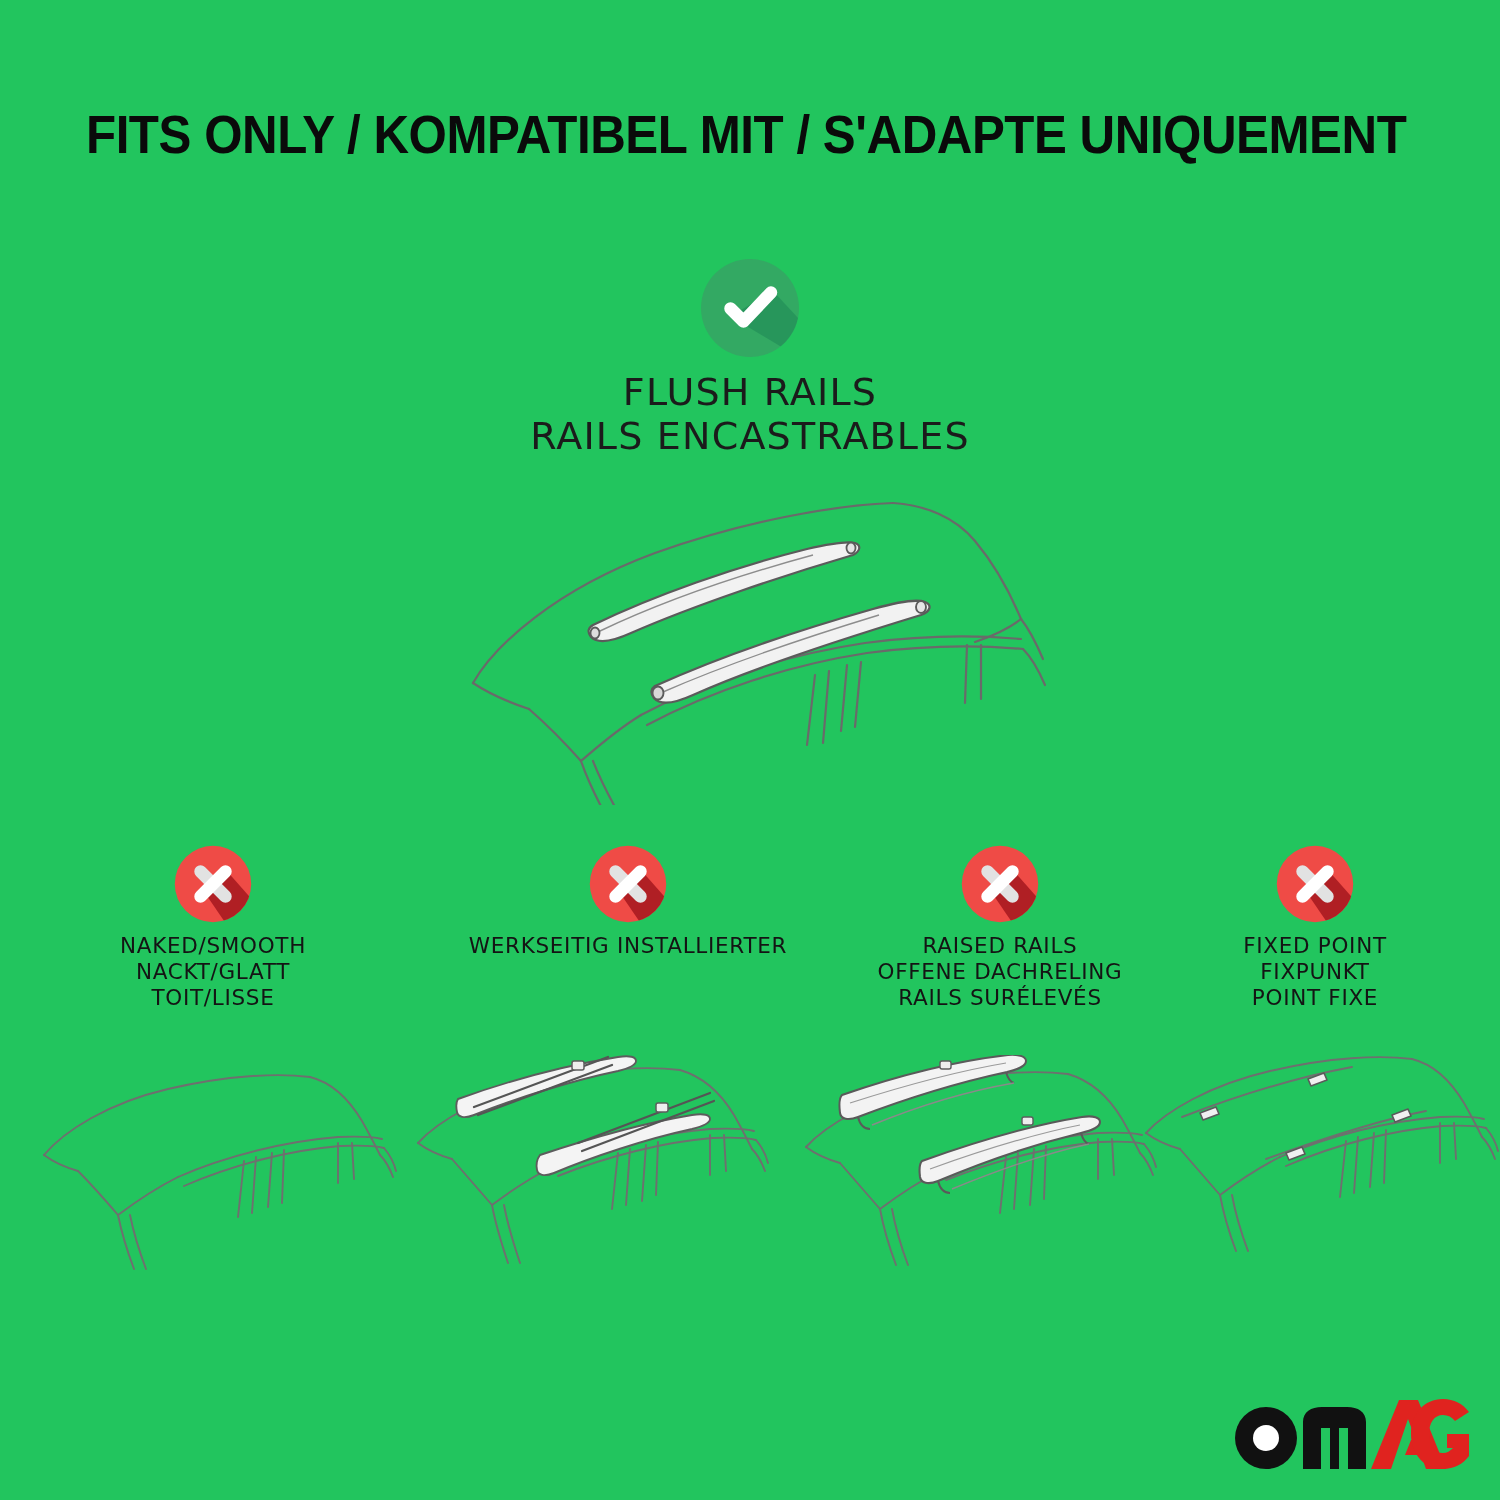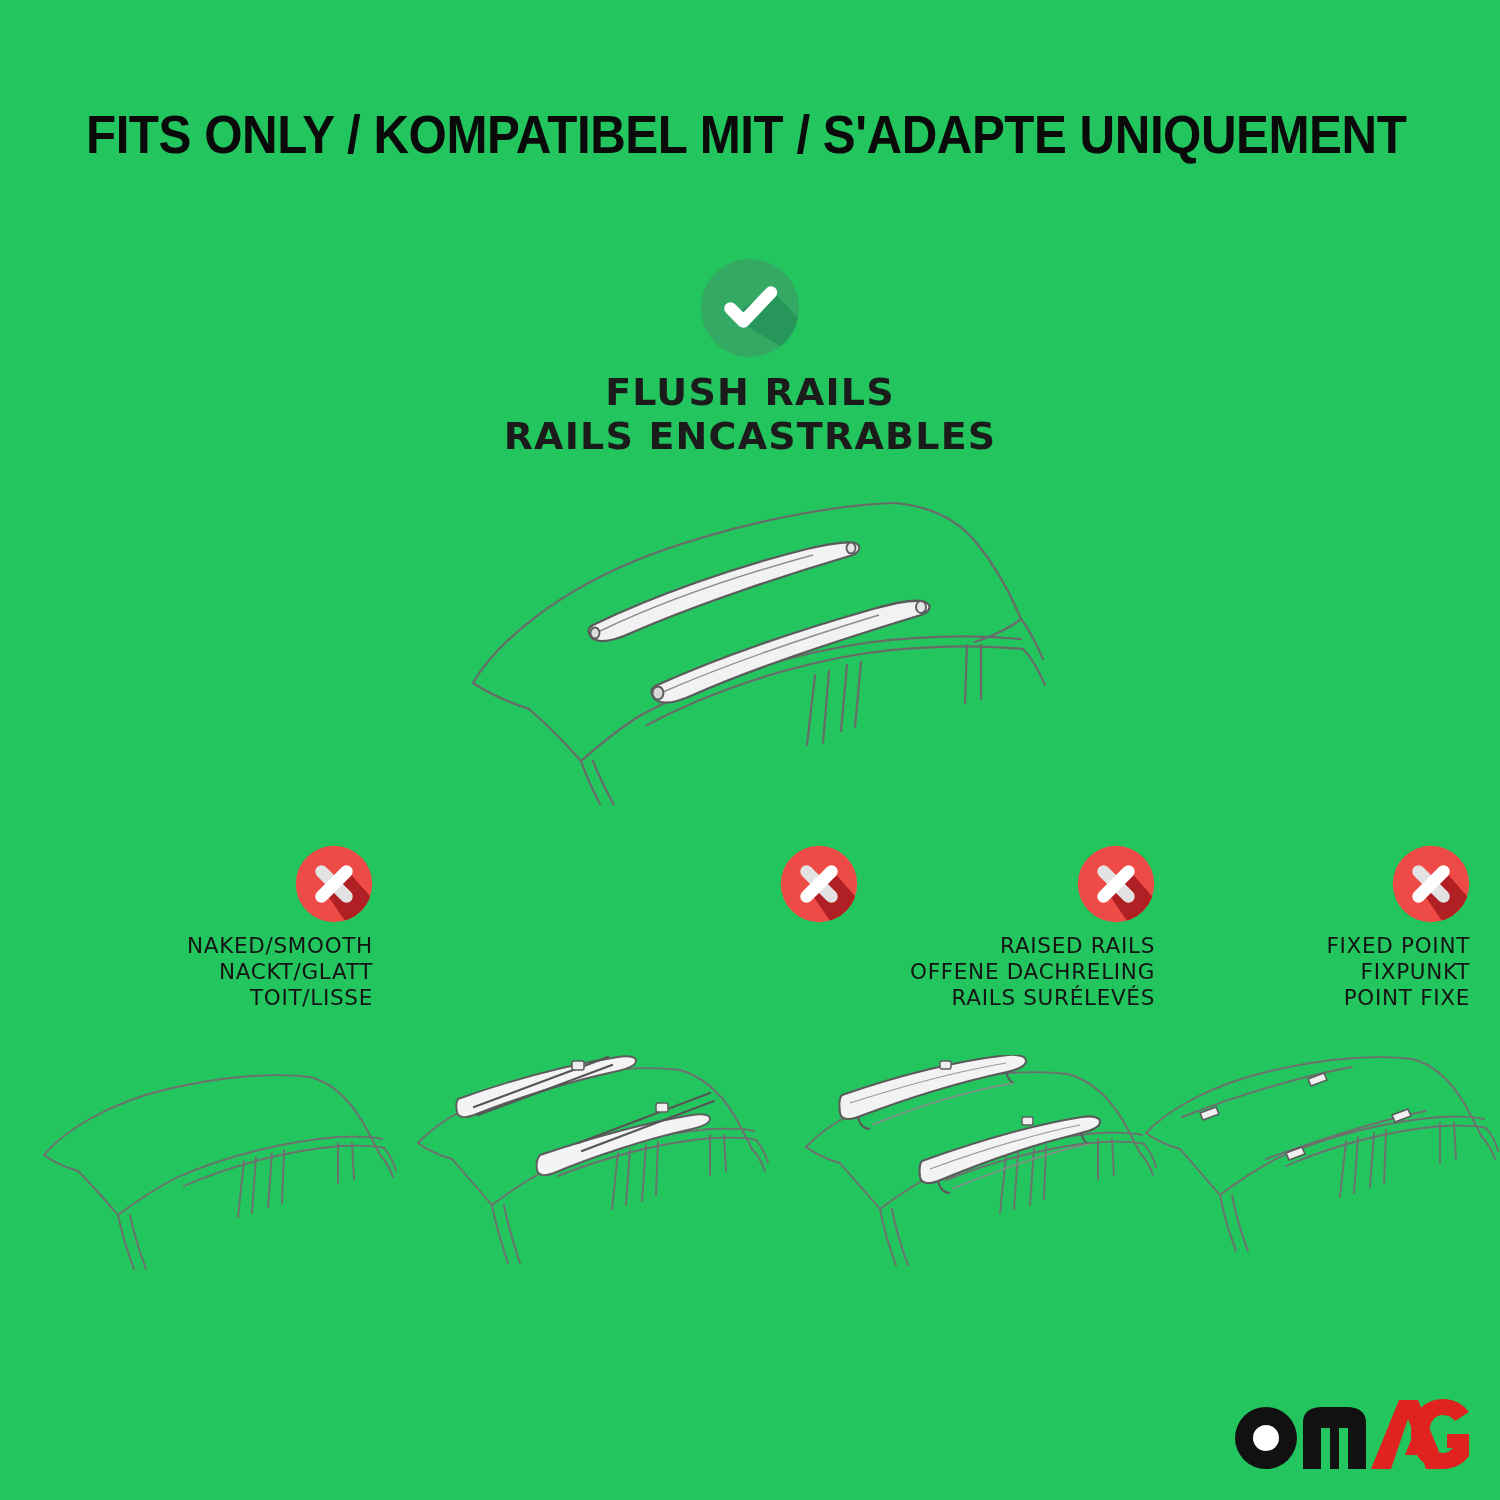--- a/index.html
+++ b/index.html
@@ -44,21 +44,21 @@
     text-align: center;
   }
   .badge-green-wrap {
     width: 100%;
     display: block;
     line-height: 0;
   }
   .pos-lines {
     margin-top: 12px;
     font-family: "DejaVu Sans", sans-serif;
-    font-weight: 700;
+    font-weight: 400;
     font-size: 38px;
     line-height: 44px;
     letter-spacing: 1.2px;
     color: #1b1b1b;
   }
   .pos-lines div { white-space: nowrap; }
 
   .hero-illustration {
     position: absolute;
     left: 455px;
@@ -71,21 +71,21 @@
   .neg-row {
     position: absolute;
     top: 845px;
     left: 0;
     width: 1500px;
     height: 240px;
   }
   .neg-col {
     position: absolute;
     top: 0;
-    text-align: right;
+    text-align: center;
   }
   .neg-col .badge-red-wrap {
     line-height: 0;
     display: block;
   }
   .neg-label {
     margin-top: 10px;
     font-family: "DejaVu Sans", sans-serif;
     font-weight: 400;
     font-size: 21.5px;
@@ -246,20 +246,21 @@
           <g clip-path="url(#rclip2)">
             <path d="M50 40 L36 56 L66 100 L100 100 L100 70 L70 36 Z" fill="#b01f24"></path>
           </g>
           <g stroke-linecap="round">
             <path d="M34 34 L66 66" stroke="#e2e2e2" stroke-width="16"></path>
             <path d="M66 34 L34 66" stroke="#ffffff" stroke-width="16"></path>
           </g>
         </svg>
       </span>
       <div class="neg-label">
+        <div>WERKSEITIG INSTALLIERTER</div>
       </div>
     </div>
 
     <div class="neg-col col3">
       <span class="badge-red-wrap">
         <svg width="78" height="78" viewBox="0 0 100 100" aria-hidden="true">
           <defs>
               <clipPath id="rclip3">
                 <circle cx="50" cy="50" r="49"></circle>
               </clipPath>

